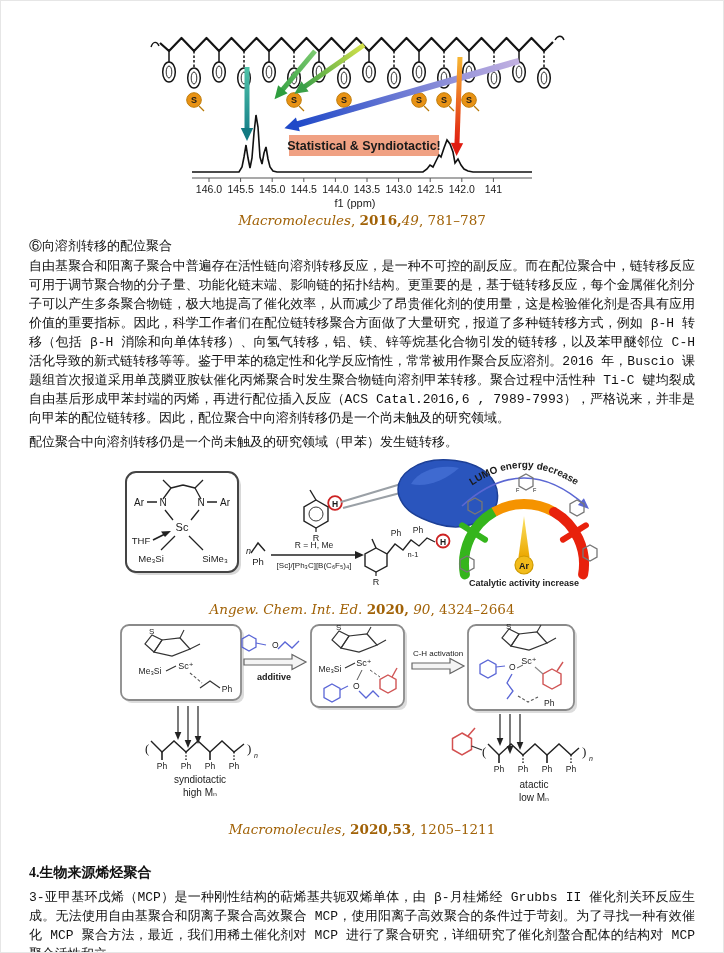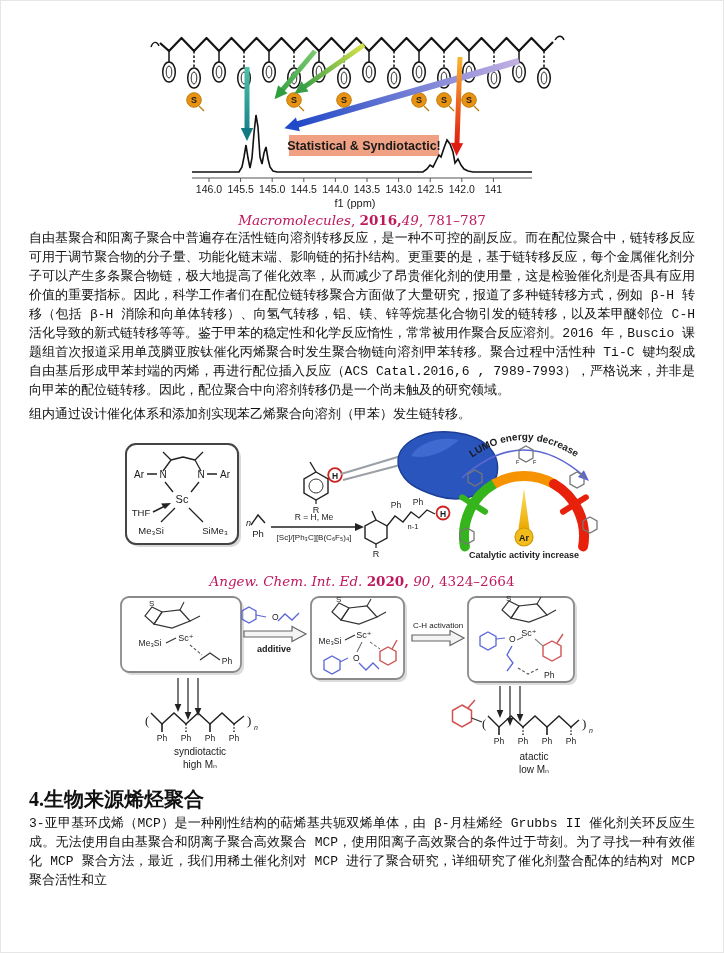--- a/index.html
+++ b/index.html
@@ -4,29 +4,29 @@
 <style>
   html,body{margin:0;padding:0;background:#888;}
   .page{width:724px;height:953px;background:#fff;margin:0 auto;position:relative;overflow:hidden;
         border:1px solid #e6e6e6;box-sizing:border-box;
         font-family:"Liberation Serif","DejaVu Serif",serif;color:#111;}
   .fig{display:block;}
   #fig1{margin:10px auto 0;}
   #fig2{margin:0 0 0 100px;}
   #fig3{margin:4px 0 0 115px;}
   .citation{text-align:center;font-size:13.5px;font-family:"DejaVu Serif",serif;
-            color:#be185d;height:18px;line-height:18px;}
+            color:#a16207;height:18px;line-height:18px;}
   .citation .it{font-style:italic;}
   .citation .b{font-weight:bold;}
   #cit3{margin-top:10px;}
   .h6{margin:8px 28px 2px;font-size:13px;line-height:18px;font-weight:normal;}
   .body-text{margin:0 28px;font-size:13px;line-height:19px;text-align:justify;
              text-justify:inter-ideograph;font-family:Liberation Mono, monospace;}
   .p2{margin-top:5px;margin-bottom:2px;}
-  .h4{margin:6px 28px 4px;font-size:20px;line-height:22px;font-weight:bold;}
+  .h4{margin:24px 28px 4px;font-size:14px;line-height:22px;font-weight:bold;}
   svg text{font-family:"Liberation Sans","DejaVu Sans",sans-serif;fill:#1a1a1a;}
   svg .serifTxt{font-family:"Liberation Serif",serif;}
 </style>
 </head>
 <body>
 
 <div class="page">
 
   <svg id="fig1" class="fig" width="430" height="200" viewBox="0 0 430 200">
     <defs>
@@ -155,22 +155,23 @@
       <text x="251.6" y="182" text-anchor="middle">143.0</text>
       <text x="283.2" y="182" text-anchor="middle">142.5</text>
       <text x="314.8" y="182" text-anchor="middle">142.0</text>
       <text x="346.4" y="182" text-anchor="middle">141</text>
       <text x="208" y="196" text-anchor="middle" font-size="11">f1 (ppm)</text>
     </g>
   </svg>
 
   <div class="citation" id="cit1"><span class="it">Macromolecules</span><span>, </span><span class="b">2016,</span><span class="it">49</span><span>, 781–787</span></div>
 
+  <div class="h6">⑥向溶剂转移的配位聚合</div>
   <div class="body-text">自由基聚合和阳离子聚合中普遍存在活性链向溶剂转移反应，是一种不可控的副反应。而在配位聚合中，链转移反应可用于调节聚合物的分子量、功能化链末端、影响链的拓扑结构。更重要的是，基于链转移反应，每个金属催化剂分子可以产生多条聚合物链，极大地提高了催化效率，从而减少了昂贵催化剂的使用量，这是检验催化剂是否具有应用价值的重要指标。因此，科学工作者们在配位链转移聚合方面做了大量研究，报道了多种链转移方式，例如 β-H 转移（包括 β-H 消除和向单体转移）、向氢气转移，铝、镁、锌等烷基化合物引发的链转移，以及苯甲醚邻位 C-H 活化导致的新式链转移等等。鉴于甲苯的稳定性和化学反应惰性，常常被用作聚合反应溶剂。2016 年，Buscio 课题组首次报道采用单茂膦亚胺钛催化丙烯聚合时发生聚合物链向溶剂甲苯转移。聚合过程中活性种 Ti-C 键均裂成自由基后形成甲苯封端的丙烯，再进行配位插入反应（ACS Catal.2016,6 , 7989-7993），严格说来，并非是向甲苯的配位链转移。因此，配位聚合中向溶剂转移仍是一个尚未触及的研究领域。</div>
-  <div class="body-text p2">组内通过设计催化体系和添加剂实现苯乙烯聚合向溶剂（甲苯）发生链转移。</div>
+  <div class="body-text p2">配位聚合中向溶剂转移仍是一个尚未触及的研究领域（甲苯）发生链转移。</div>
 
   <svg id="fig2" class="fig" width="510" height="146" viewBox="0 0 510 146">
     <defs>
       <linearGradient id="gGold" gradientUnits="userSpaceOnUse" x1="0" y1="62" x2="0" y2="103">
         <stop offset="0" stop-color="#fbe267"></stop>
           <stop offset="1" stop-color="#eca800"></stop>
       </linearGradient>
       <path id="lumoArc" d="M357,42 Q423,-14 489,42" fill="none"></path>
       <g id="hex6">
           <polygon points="0,-8 7,-4 7,4 0,8 -7,4 -7,-4" fill="none" stroke="#777" stroke-width="1.3"></polygon>
@@ -380,17 +381,18 @@
       <text x="407" y="150" text-anchor="middle" font-size="8.5">Ph</text>
       <text x="431" y="150" text-anchor="middle" font-size="8.5">Ph</text>
       <text x="455" y="150" text-anchor="middle" font-size="8.5">Ph</text>
       <text x="466" y="134" font-size="13" class="serifTxt">)</text>
       <text x="473" y="139" font-size="7" font-style="italic">n</text>
       <text x="418" y="166" text-anchor="middle" font-size="10" fill="#e23c3c">atactic</text>
       <text x="418" y="179" text-anchor="middle" font-size="10" fill="#e23c3c">low Mₙ</text>
     </g>
   </svg>
 
+  <div class="citation" id="cit3"><span class="it">Macromolecules</span><span>, </span><span class="b">2020,</span><span class="b">53</span><span>, 1205–1211</span></div>
 
   <div class="h4">4.生物来源烯烃聚合</div>
   <div class="body-text">3-亚甲基环戊烯（MCP）是一种刚性结构的萜烯基共轭双烯单体，由 β-月桂烯经 Grubbs II 催化剂关环反应生成。无法使用自由基聚合和阴离子聚合高效聚合 MCP，使用阳离子高效聚合的条件过于苛刻。为了寻找一种有效催化 MCP 聚合方法，最近，我们用稀土催化剂对 MCP 进行了聚合研究，详细研究了催化剂螯合配体的结构对 MCP 聚合活性和立</div>
 
 </div>
 
 </body></html>

